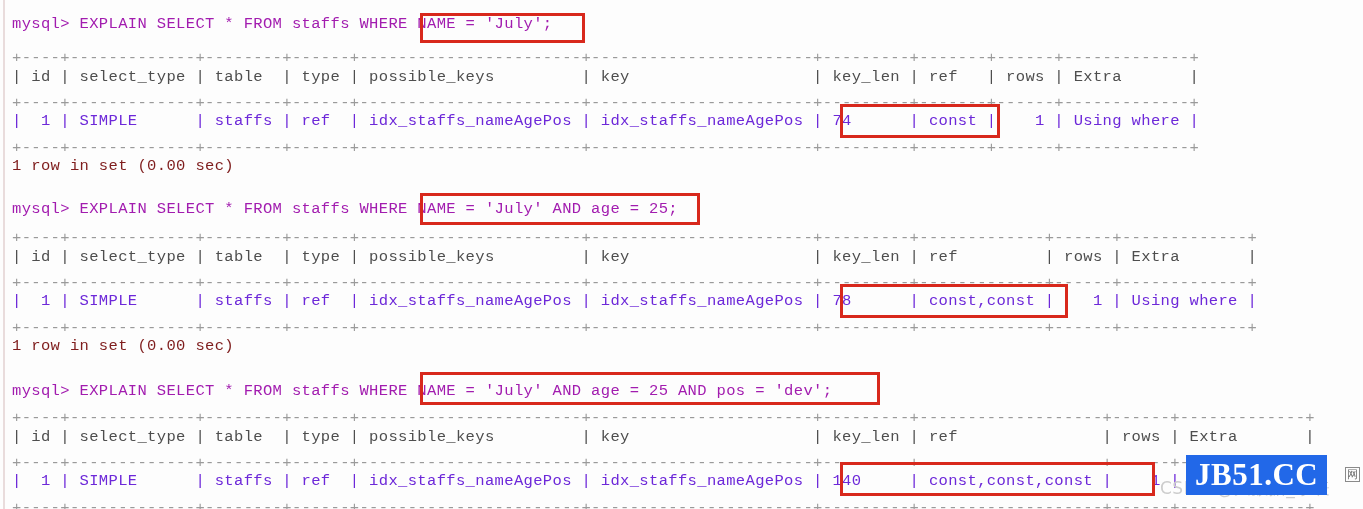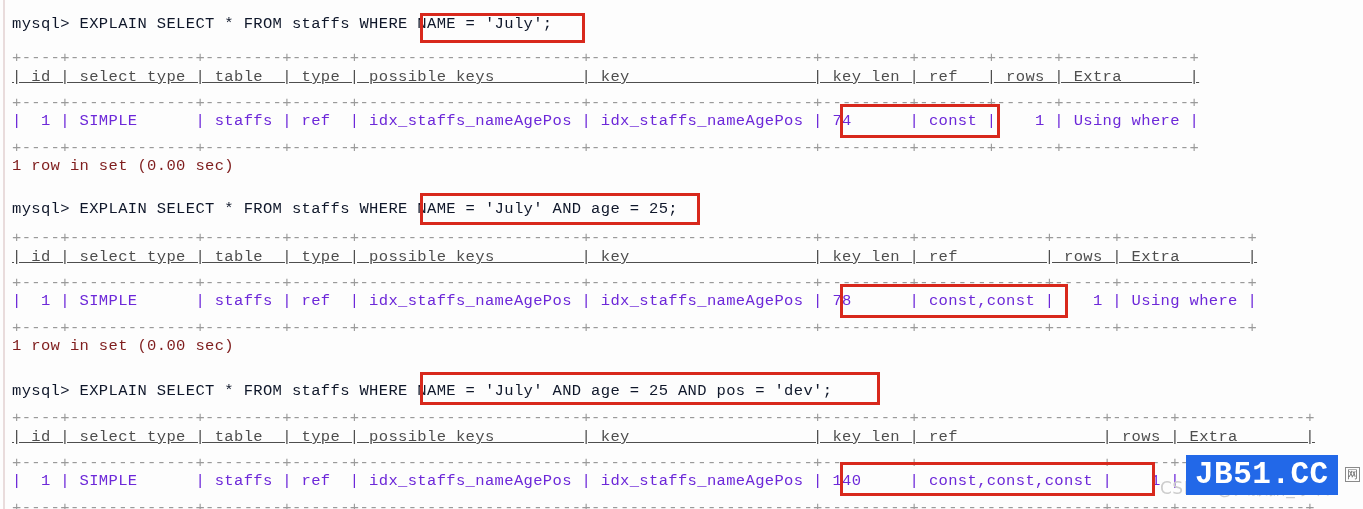--- a/index.html
+++ b/index.html
@@ -23,41 +23,41 @@
   }
 
   .line{
     position:absolute;
     white-space:pre;
     font-size:15.5px;
     line-height:16px;
     letter-spacing:0.35px;
     color:#4e4e4e;
   }
-  .line.cmd{color:#0f172a;}
+  .line.cmd{color:#a21caf;}
   .line.sep{color:#9a9a9a;letter-spacing:0.35px;}
-  .line.hdr{color:#4e4e4e;text-decoration:underline;}
+  .line.hdr{color:#4e4e4e;}
   .line.row{color:#6d28d9;}
   .line.status{color:#7f1d1d;}
 
   
   .hl{
     position:absolute;
     border:3px solid #d8281c;
     box-sizing:border-box;
     pointer-events:none;
     background:transparent;
   }
 
   
   .wm-jb{
     position:absolute;
     background:#2268e8;
     color:#ffffff;
-    font-family:Liberation Mono, monospace;
+    font-family:Liberation Serif, serif;
     font-weight:bold;
     font-size:31px;
     letter-spacing:0.5px;
     line-height:40px;
     padding:0 9px;
     white-space:nowrap;
   }
   .wm-jb-glyph{
     position:absolute;
     font-size:11px;

